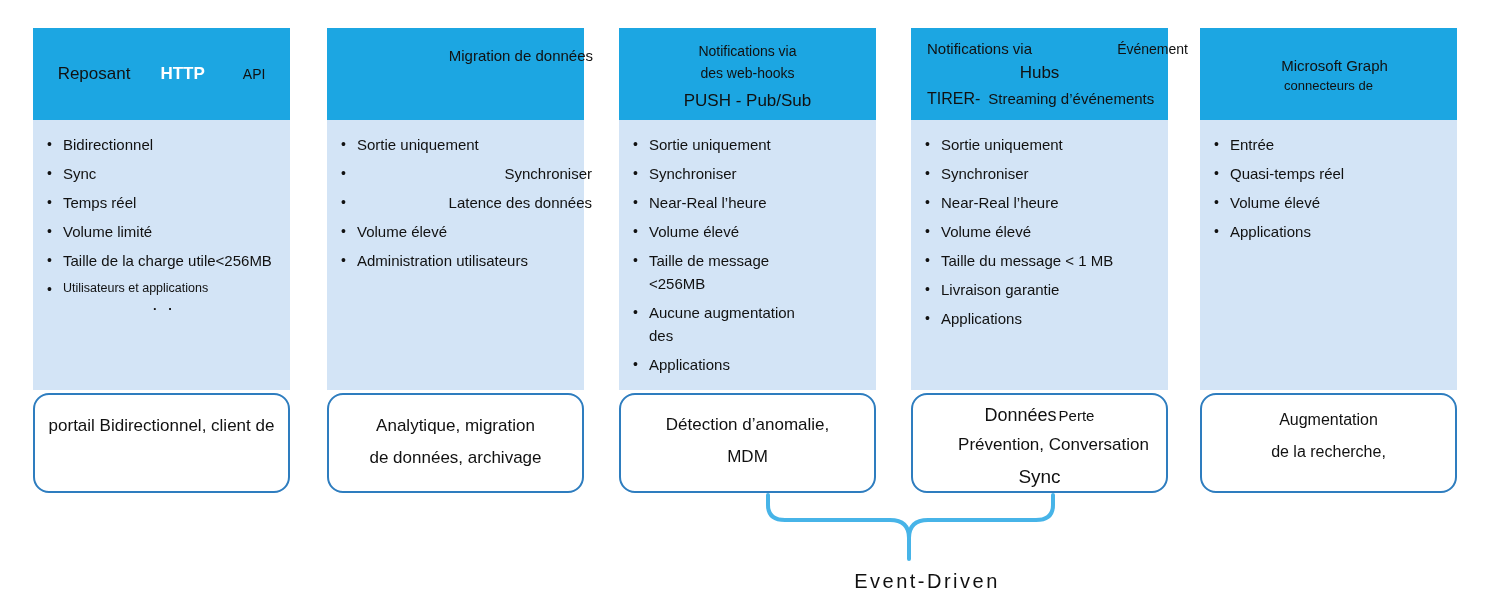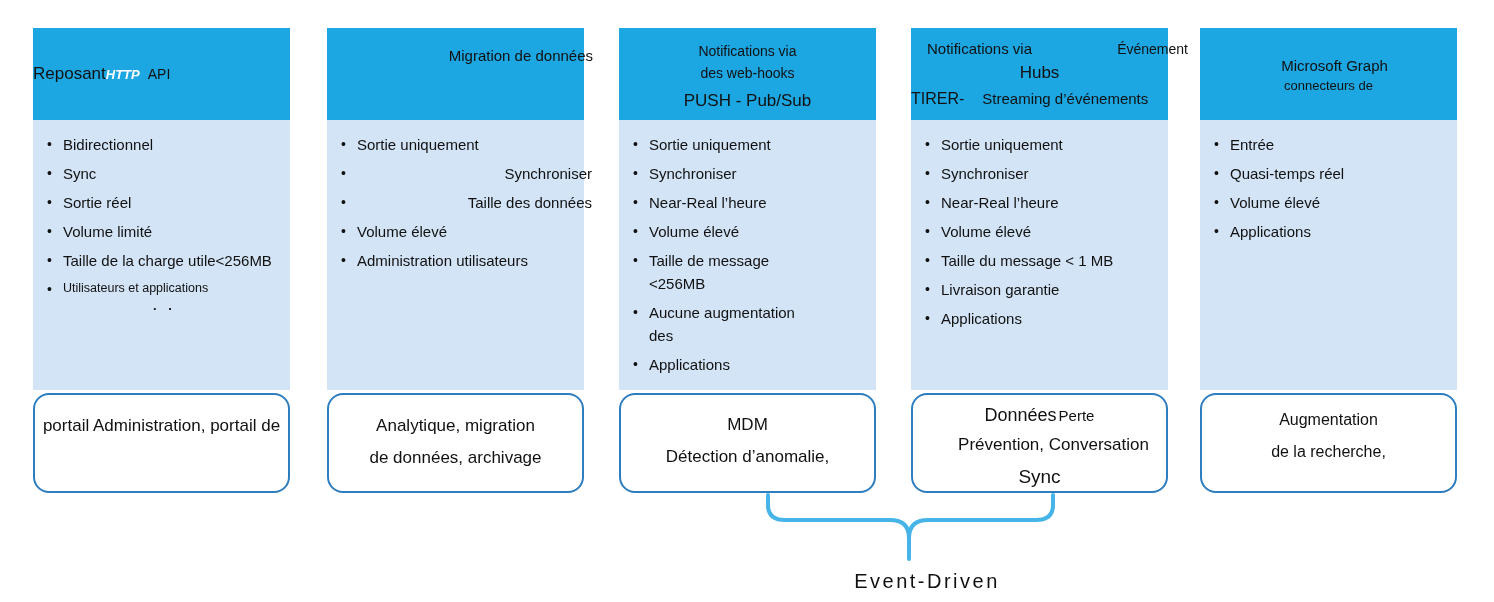--- a/index.html
+++ b/index.html
@@ -16,37 +16,37 @@
           font-family:"Liberation Sans",sans-serif;color:var(--text);overflow:hidden;}
   .col{position:absolute;top:28px;width:257px;height:466px;}
   .c1{left:33px;}.c2{left:327px;}.c3{left:619px;}.c4{left:911px;}.c5{left:1200px;}
   .hd{position:absolute;top:0;left:0;right:0;height:92px;background:var(--header-blue);}
   .bd{position:absolute;top:92px;left:0;right:0;height:270px;background:var(--body-blue);
       padding:13px 4px 0 14px;}
   .bx{position:absolute;top:365px;left:0;right:0;height:100px;background:#fff;
       border:2px solid var(--box-border);border-radius:16px;text-align:center;overflow:visible;}
 
   
-  .hd1{display:flex;align-items:center;justify-content:flex-start;}
+  .hd1{display:flex;align-items:center;justify-content:center;gap:30px;}
   .h1a{font-size:17px;}
-  .h1b{font-size:13px;font-weight:bold;color:var(--header-bold-text);font-style:italic;}
+  .h1b{font-size:17px;font-weight:bold;color:var(--header-bold-text);}
   .h1c{font-size:14px;margin-left:8px;}
   .hd2{padding-top:14px;font-size:15px;line-height:28px;}
   .h2l1{text-align:right;margin-right:-9px;white-space:nowrap;}
   .h2l2{padding-left:44px;white-space:nowrap;}
   .hd3{padding-top:12px;text-align:center;}
   .h3l1,.h3l2{font-size:14px;line-height:22px;}
   .h3l3{font-size:17px;margin-top:7px;}
   .hd4{padding-top:11px;}
   .h4r1{display:flex;justify-content:space-between;align-items:flex-start;
         padding-left:16px;margin-right:-20px;line-height:20px;}
   .h4l1a{font-size:15px;}
   .h4l1b{font-size:14px;white-space:nowrap;}
   .h4l2{text-align:center;font-size:17px;line-height:27px;}
-  .h4r3{display:flex;gap:18px;margin-right:-20px;line-height:26px;}
+  .h4r3{display:flex;gap:8px;padding-left:16px;margin-right:-20px;line-height:26px;}
   .h4l3a{font-size:16px;}
   .h4l3b{font-size:15px;white-space:nowrap;}
   .hd5{padding-top:26px;text-align:center;}
   .h5l1{font-size:15px;line-height:24px;padding-left:12px;}
   .h5l2{font-size:13px;}
 
   
   .bullet{display:flex;align-items:flex-start;font-size:15px;margin-bottom:6px;}
   .dot{width:16px;flex:none;font-size:14px;line-height:22px;}
   .txt{line-height:23px;white-space:pre-line;}
@@ -91,57 +91,57 @@
       <div class="bullet">
           <span class="dot">•</span>
           <span class="txt">Bidirectionnel</span>
         </div>
       <div class="bullet">
           <span class="dot">•</span>
           <span class="txt">Sync</span>
         </div>
       <div class="bullet">
           <span class="dot">•</span>
-          <span class="txt">Sortie réel</span>
+          <span class="txt">Temps réel</span>
         </div>
       <div class="bullet">
           <span class="dot">•</span>
           <span class="txt">Volume limité</span>
         </div>
       <div class="bullet nowrap">
           <span class="dot">•</span>
           <span class="txt">Taille de la charge utile&lt;256MB</span>
         </div>
       <div class="bullet small">
           <span class="dot">•</span>
           <span class="txt">Utilisateurs et applications</span>
         </div>
       <div class="dots-row">. .</div>
     </div>
     <div class="bx bx1">
-      <div class="line">portail Administration, portail de</div>
+      <div class="line">portail Bidirectionnel, client de</div>
     </div>
   </div>
 
   <div class="col c2">
     <div class="hd hd2">
       <div class="h2l1">Migration de données</div>
     </div>
     <div class="bd">
       <div class="bullet">
           <span class="dot">•</span>
           <span class="txt">Sortie uniquement</span>
         </div>
       <div class="bullet right">
           <span class="dot">•</span>
           <span class="txt">Synchroniser</span>
         </div>
       <div class="bullet right">
           <span class="dot">•</span>
-          <span class="txt">Taille des données</span>
+          <span class="txt">Latence des données</span>
         </div>
       <div class="bullet">
           <span class="dot">•</span>
           <span class="txt">Volume élevé</span>
         </div>
       <div class="bullet nowrap">
           <span class="dot">•</span>
           <span class="txt">Administration utilisateurs</span>
         </div>
     </div>
@@ -183,22 +183,22 @@
           <span class="dot">•</span>
           <span class="txt">Aucune augmentation
 des</span>
         </div>
       <div class="bullet">
           <span class="dot">•</span>
           <span class="txt">Applications</span>
         </div>
     </div>
     <div class="bx bx3">
+      <div class="line">Détection d’anomalie,</div>
       <div class="line">MDM</div>
-      <div class="line">Détection d’anomalie,</div>
     </div>
   </div>
 
   <div class="col c4">
     <div class="hd hd4">
       <div class="h4r1">
         <span class="h4l1a">Notifications via</span>
         <span class="h4l1b">Événement</span>
       </div>
       <div class="h4l2">Hubs</div>

